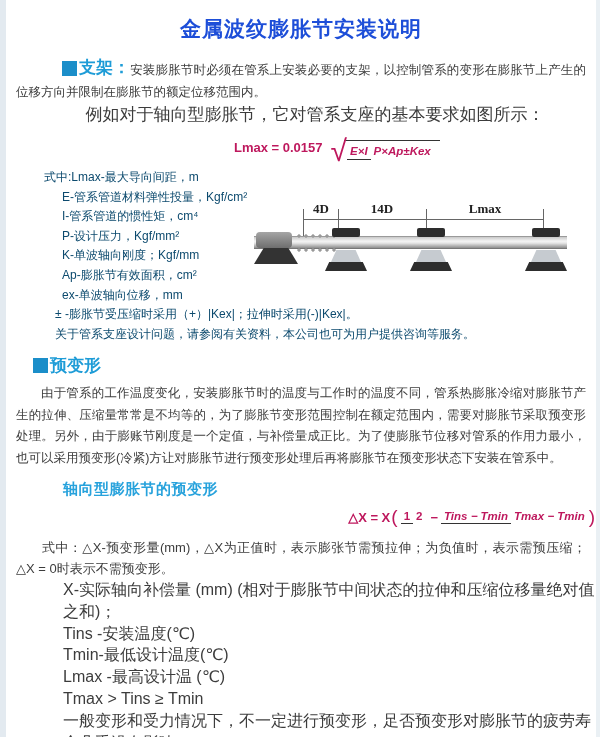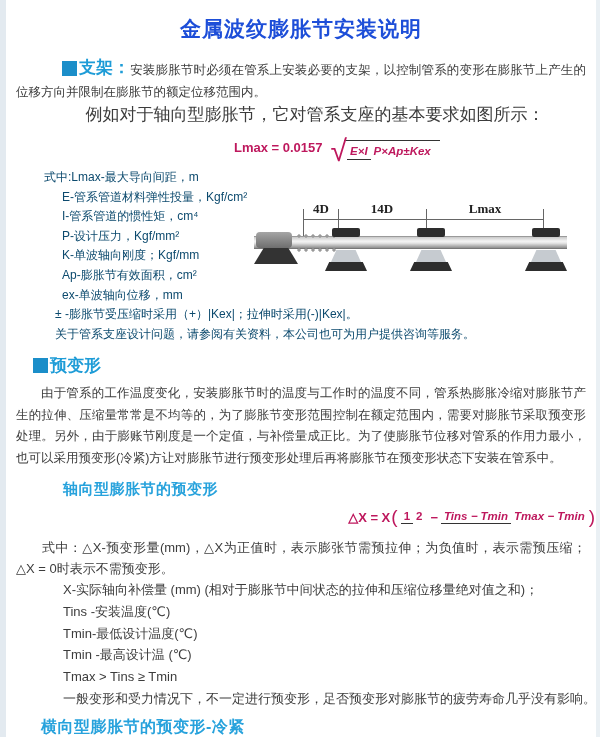--- a/index.html
+++ b/index.html
@@ -57,21 +57,21 @@
   .anchor-foot { position:absolute; left:0; top:48px; width:44px; height:16px; background:#333; clip-path:polygon(22% 0,78% 0,100% 100%,0 100%); }
   .cap { position:absolute; top:28px; width:28px; height:9px; background:#2d2d2d; border-radius:2px; }
   .ped { position:absolute; top:50px; width:30px; height:12px; background:#c6cbd0; clip-path:polygon(18% 0,82% 0,100% 100%,0 100%); }
   .base { position:absolute; top:62px; width:42px; height:9px; background:#2d2d2d; clip-path:polygon(10% 0,90% 0,100% 100%,0 100%); }
 
   .sec2-head { margin:8px 0 4px 27px; }
   .p2 { margin:2px 10px 10px 10px; font-size:12.5px; line-height:21.5px; text-align:justify; text-indent:2em; }
   .axial-head { margin:11px 0 4px 57px; }
   .formula2 { margin:7px 0 9px 0; font-size:13px; }
   .p-explain { margin:2px 10px 0 10px; font-size:13px; line-height:21px; text-align:justify; text-indent:2em; }
-  .note-line { margin-left:57px; font-size:13px; line-height:21.8px; }
+  .note-line { margin-left:57px; font-size:16px; line-height:21.8px; }
   .lateral-head { margin:7px 0 0 35px; font-size:16px; }
 </style>
 </head>
 <body>
 
 <div class="page">
 
   <div class="title">金属波纹膨胀节安装说明</div>
 
   
@@ -156,21 +156,21 @@
       <span class="den">Tmax − Tmin</span>
     </span>
     <span class="paren">)</span>
   </div>
 
   <div class="p-explain">式中：△X-预变形量(mm)，△X为正值时，表示膨张节需预拉伸；为负值时，表示需预压缩；△X = 0时表示不需预变形。</div>
 
   <div class="note-line">X-实际轴向补偿量 (mm) (相对于膨胀节中间状态的拉伸和压缩位移量绝对值之和)；</div>
   <div class="note-line">Tins -安装温度(℃)</div>
   <div class="note-line">Tmin-最低设计温度(℃)</div>
-  <div class="note-line">Tmin -最高设计温 (℃)</div>
+  <div class="note-line">Lmax -最高设计温 (℃)</div>
   <div class="note-line">Tmax &gt; Tins ≥ Tmin</div>
   <div class="note-line">一般变形和受力情况下，不一定进行预变形，足否预变形对膨胀节的疲劳寿命几乎没有影响。</div>
 
   <div class="sub-head lateral-head">横向型膨胀节的预变形-冷紧</div>
 
   
 
   
 
 </div>

